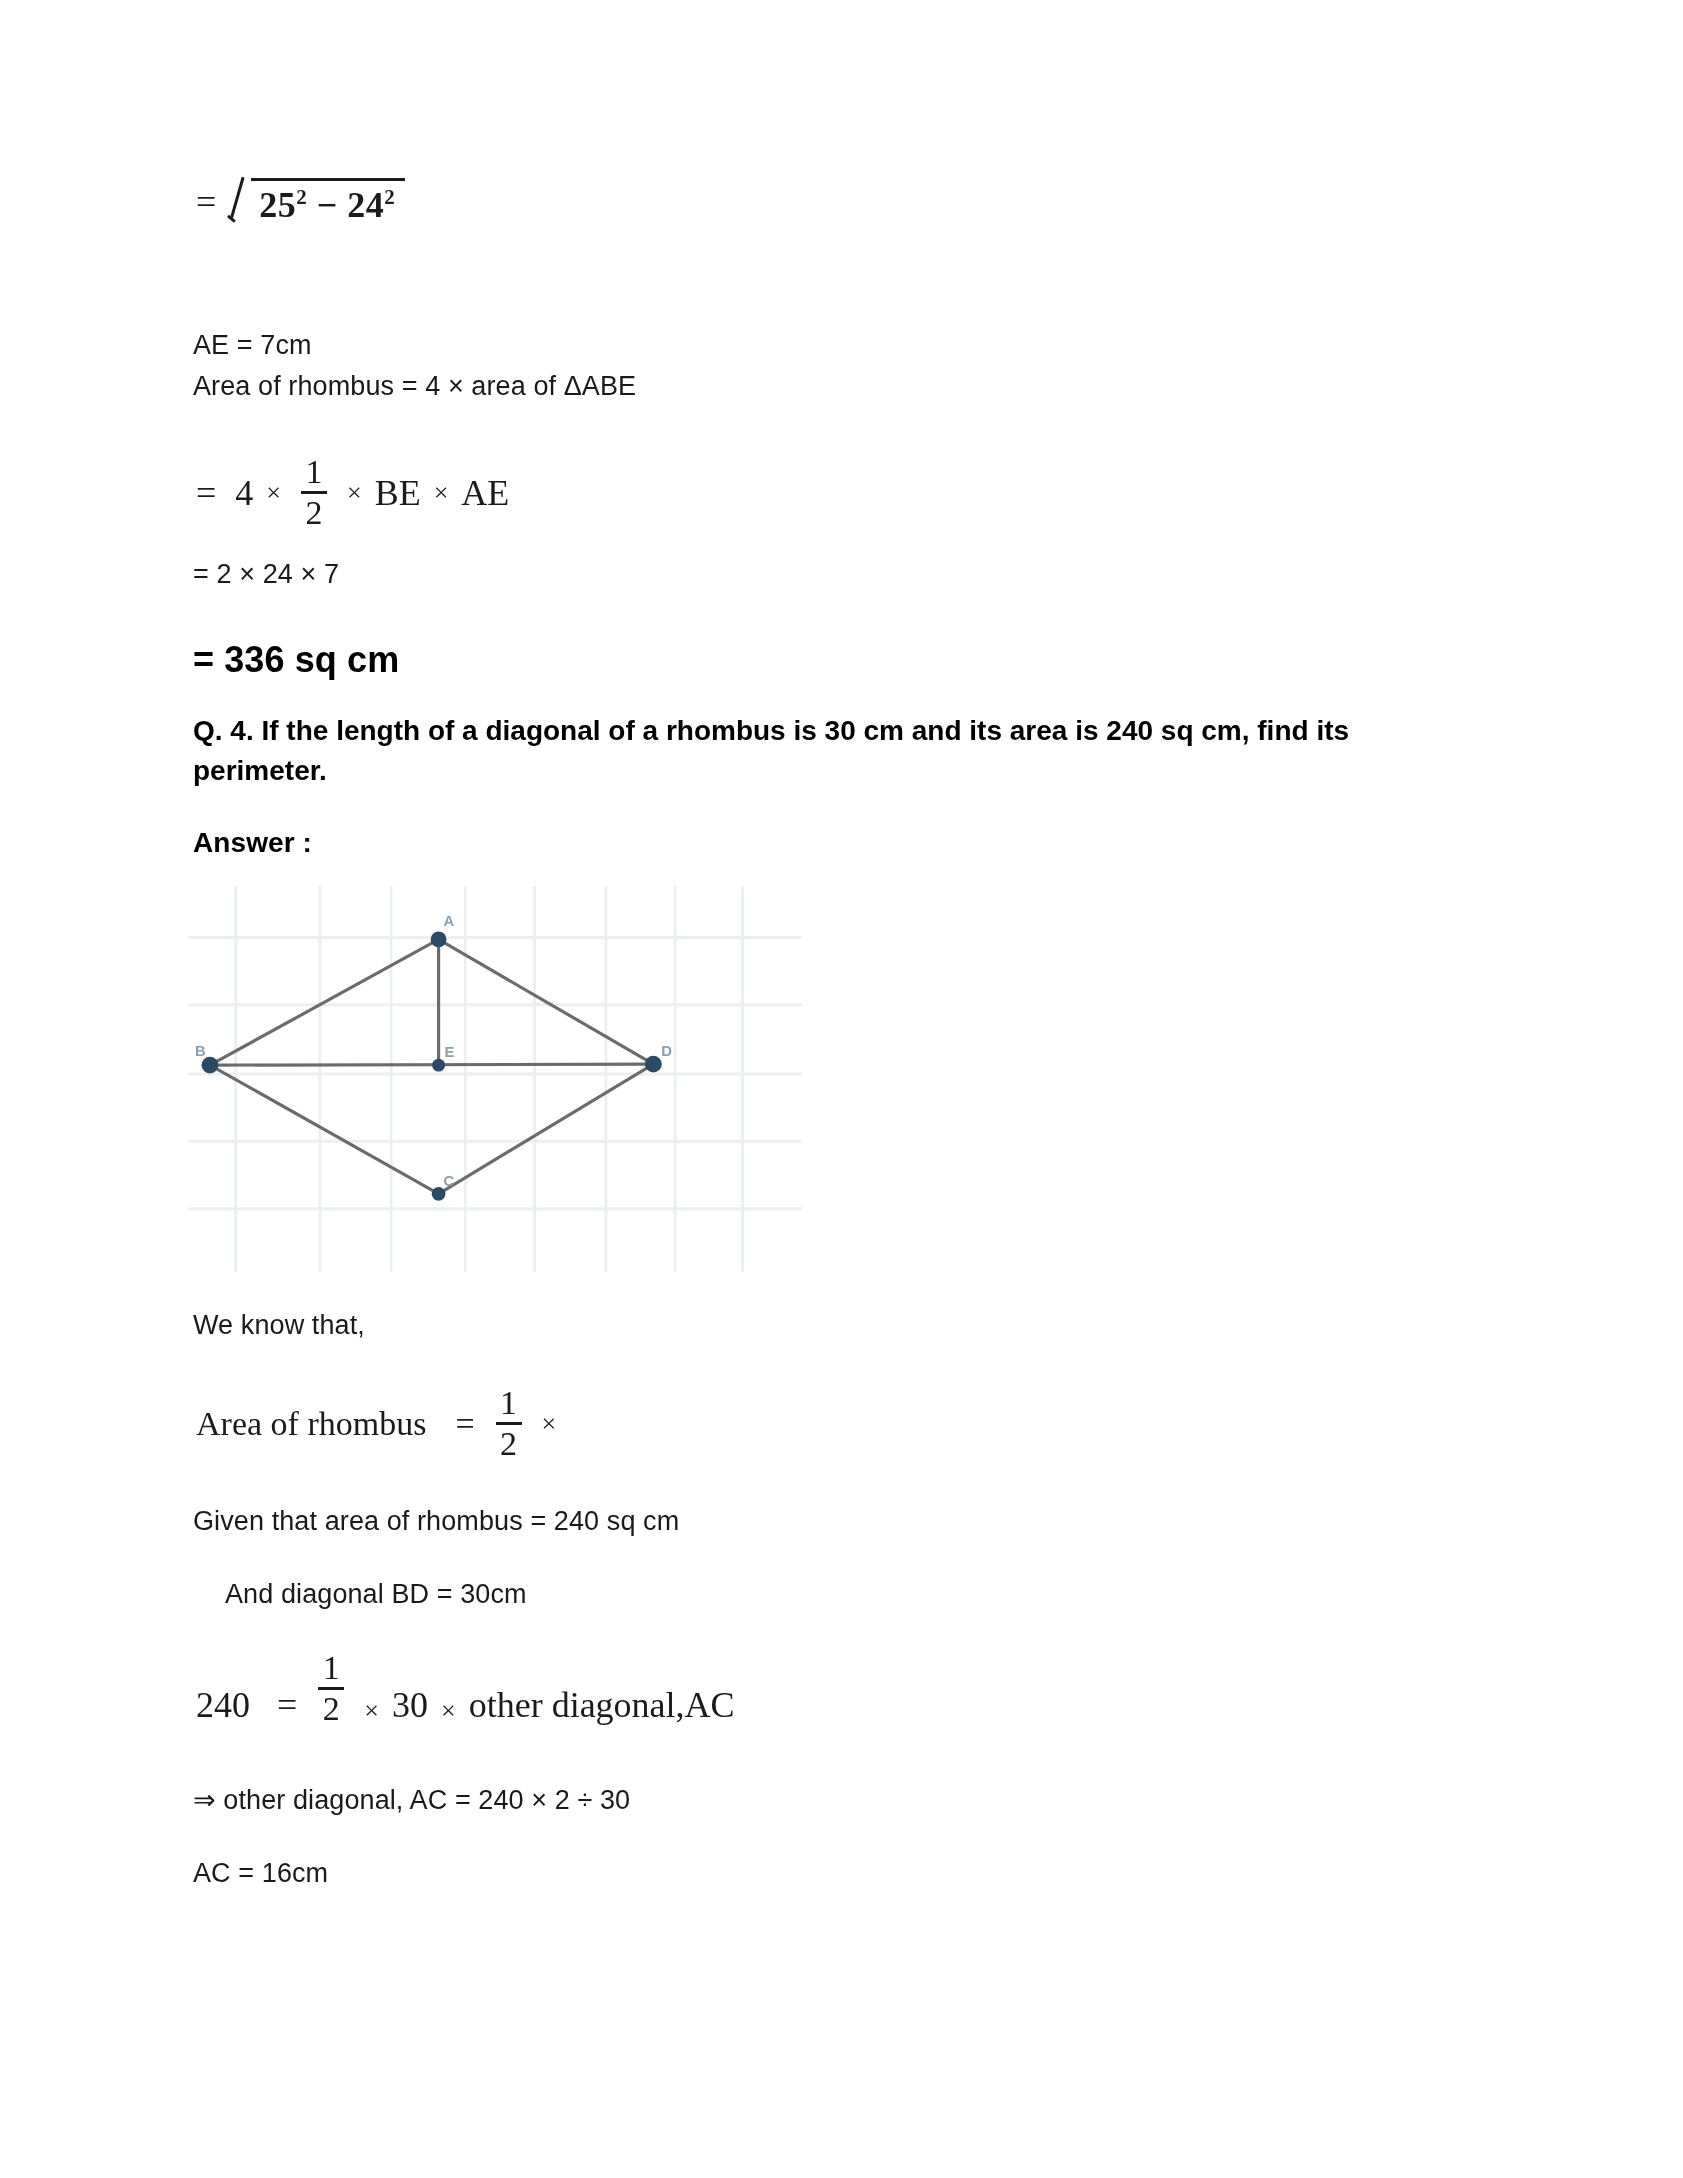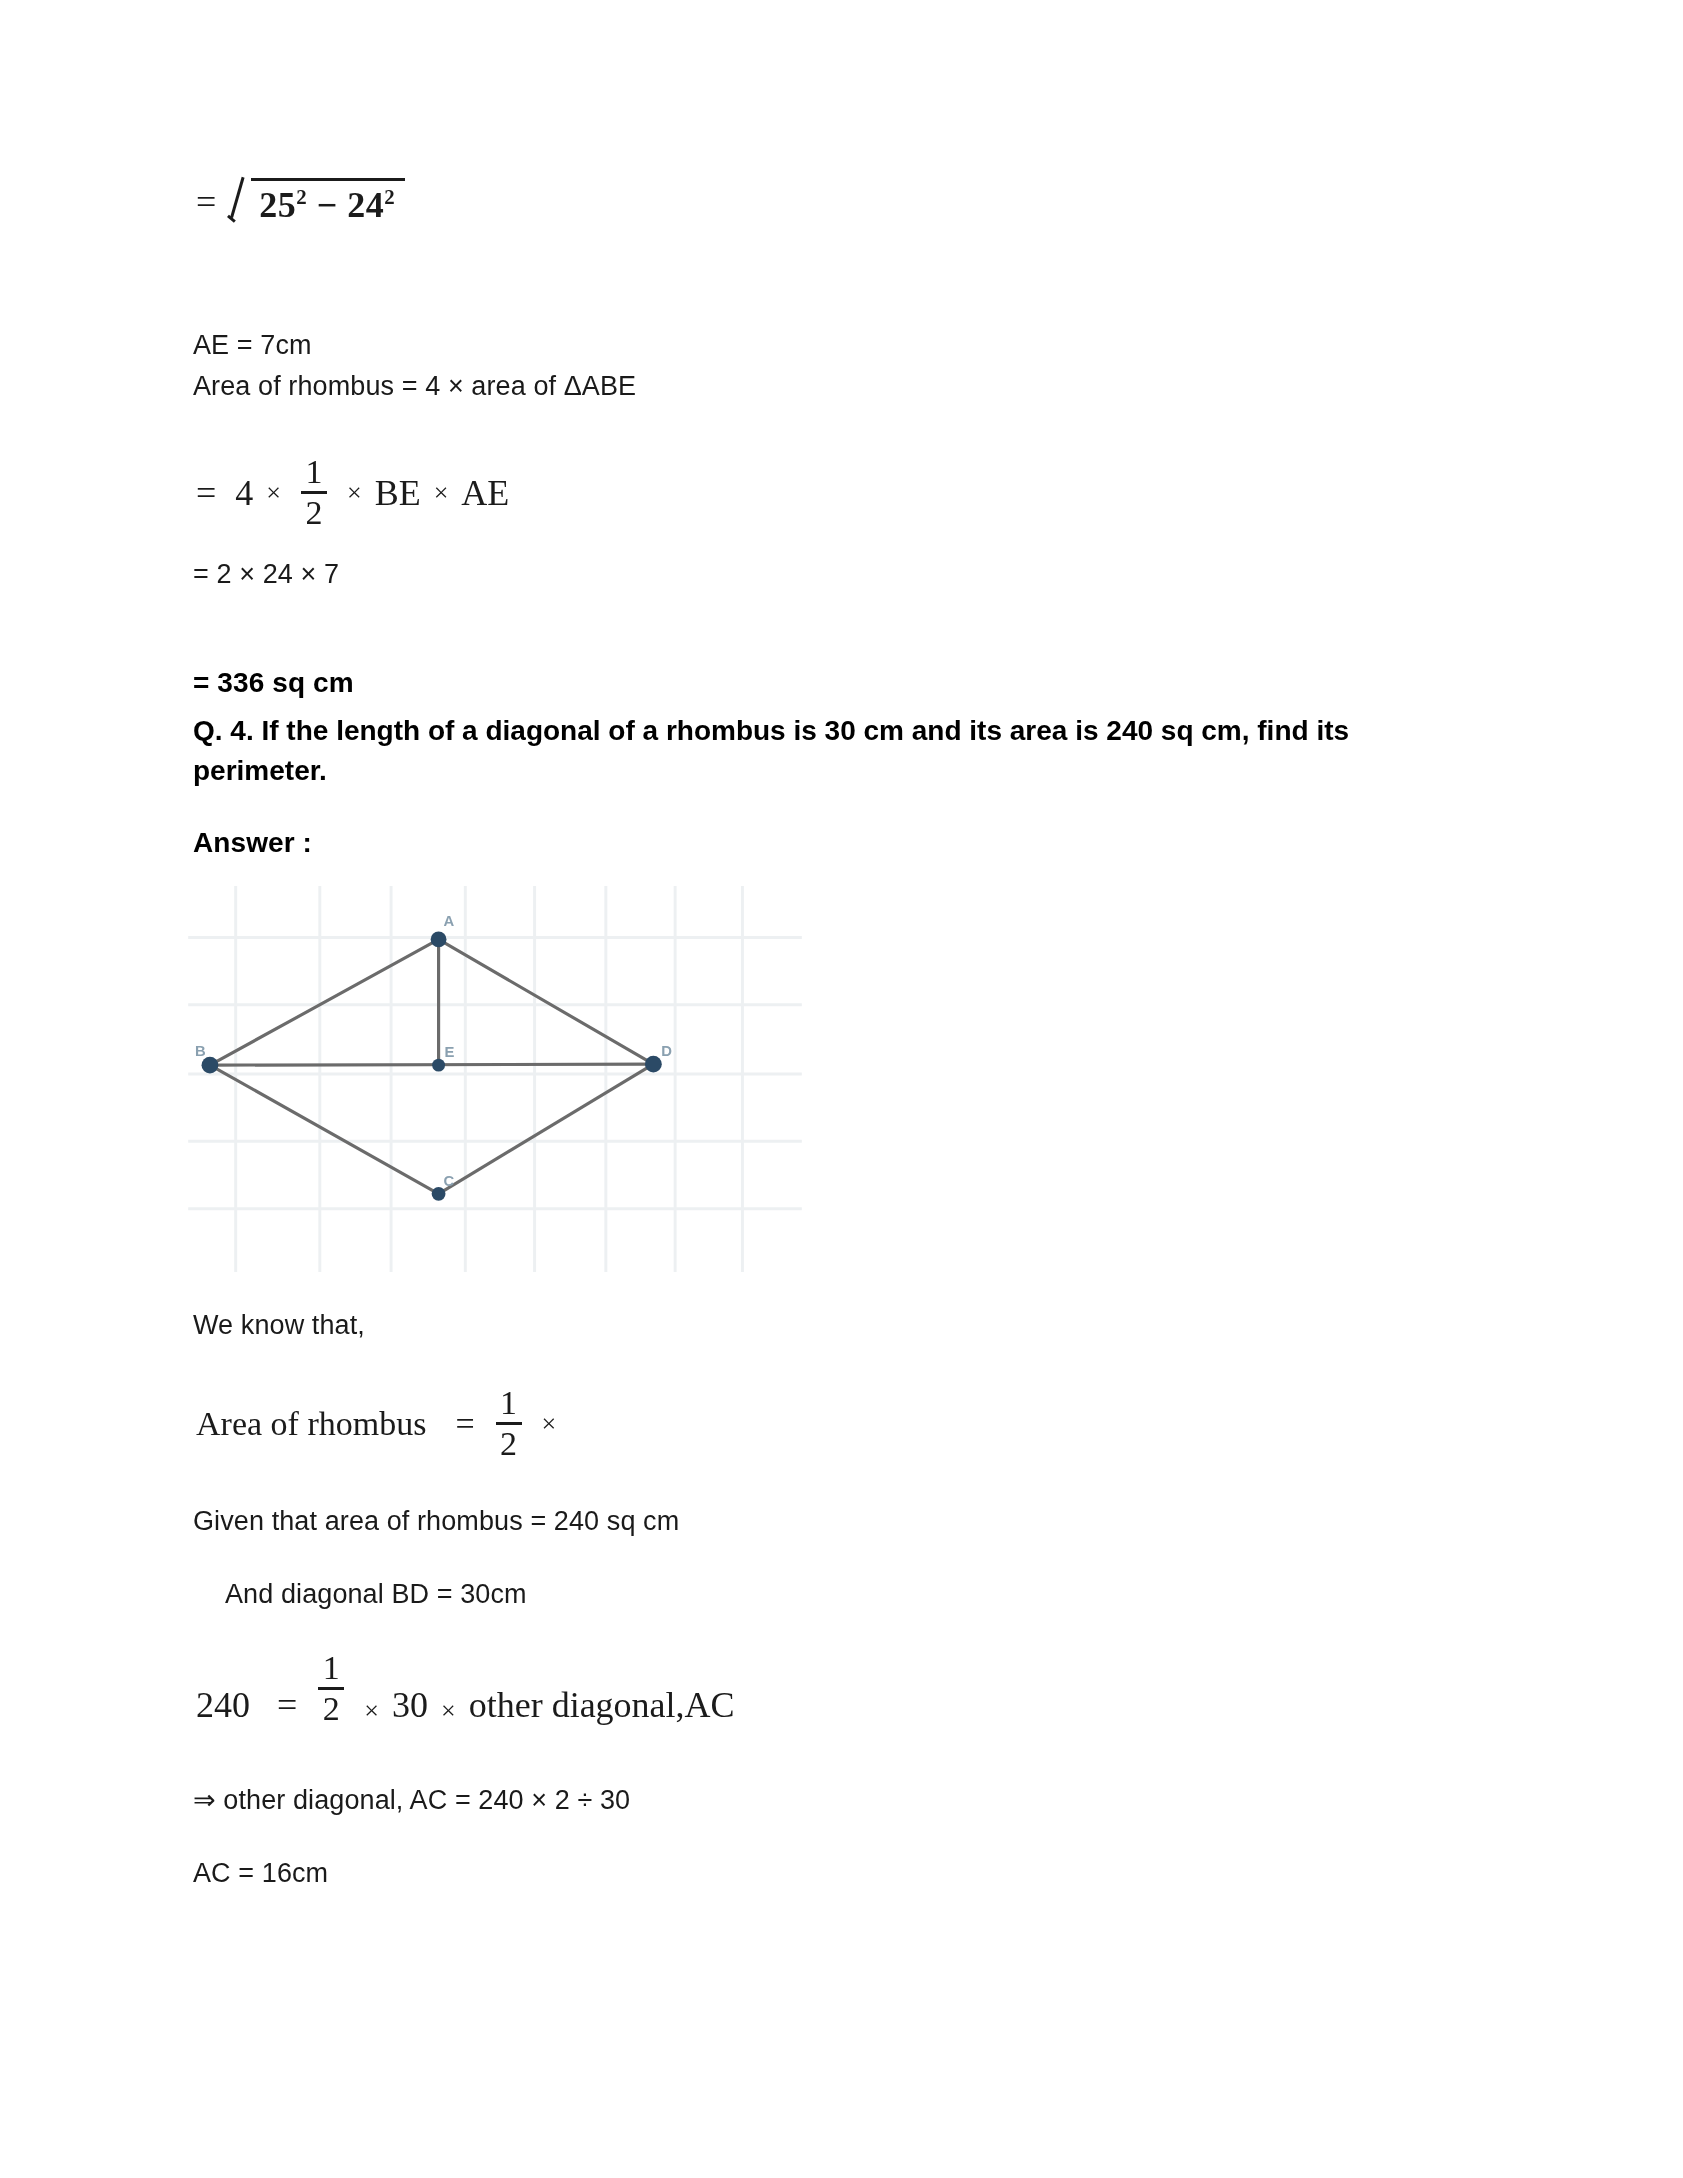--- a/index.html
+++ b/index.html
@@ -158,21 +158,21 @@
         <span class="den">2</span>
       </span>
       <span class="op" style="font-size:26px;">×</span>
       <span class="tok">BE</span>
       <span class="op" style="font-size:26px;">×</span>
       <span class="tok">AE</span>
     </div>
 
     <div class="line" style="position:absolute; left:0px; top:556px;">= 2 × 24 × 7</div>
 
-    <div class="line bold" style="position:absolute; left:0px; top:636px; font-size:28px;margin-top:28px;">= 336 sq cm</div>
+    <div class="line bold" style="position:absolute; left:0px; top:636px; font-size:36px;">= 336 sq cm</div>
 
     <div class="qtext" style="position:absolute; left:0px; top:711px;">Q. 4. If the length of a diagonal of a rhombus is 30 cm and its area is 240 sq cm, find its perimeter.</div>
 
     <div class="line bold" style="position:absolute; left:0px; top:824px; font-size:28px;">Answer :</div>
 
     <div class="figure-wrap" style="position:absolute; left:-5px; top:886px;">
       <svg width="614" height="386" viewBox="0 0 620 390">
 
         <g stroke="#edf0f2" stroke-width="3" fill="none">
           <line x1="48" y1="0" x2="48" y2="390"></line>

